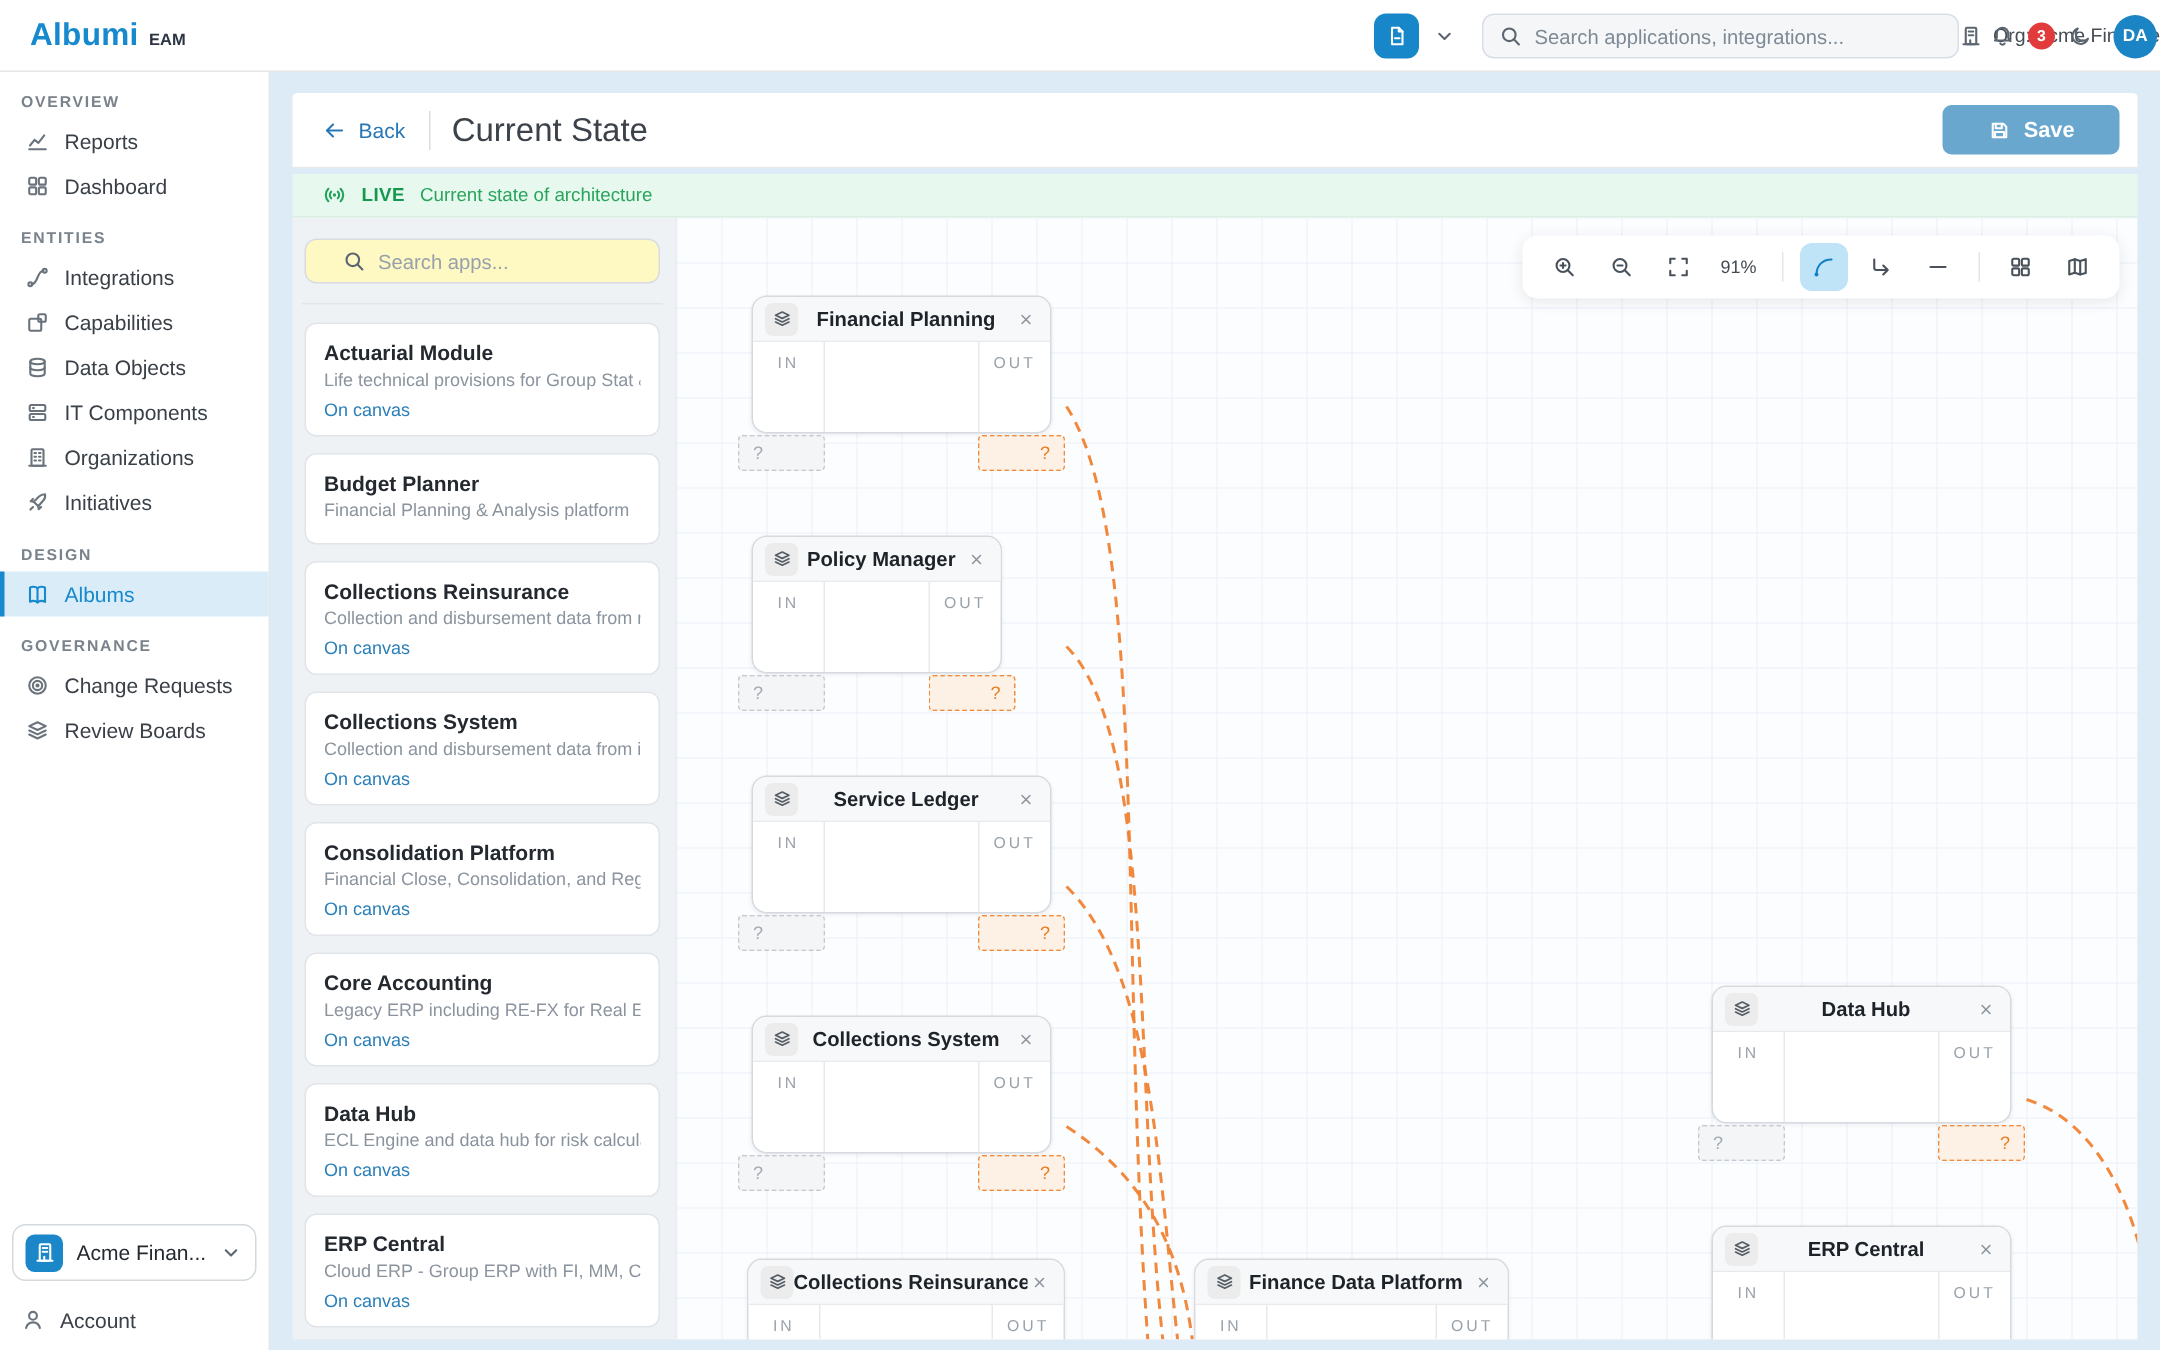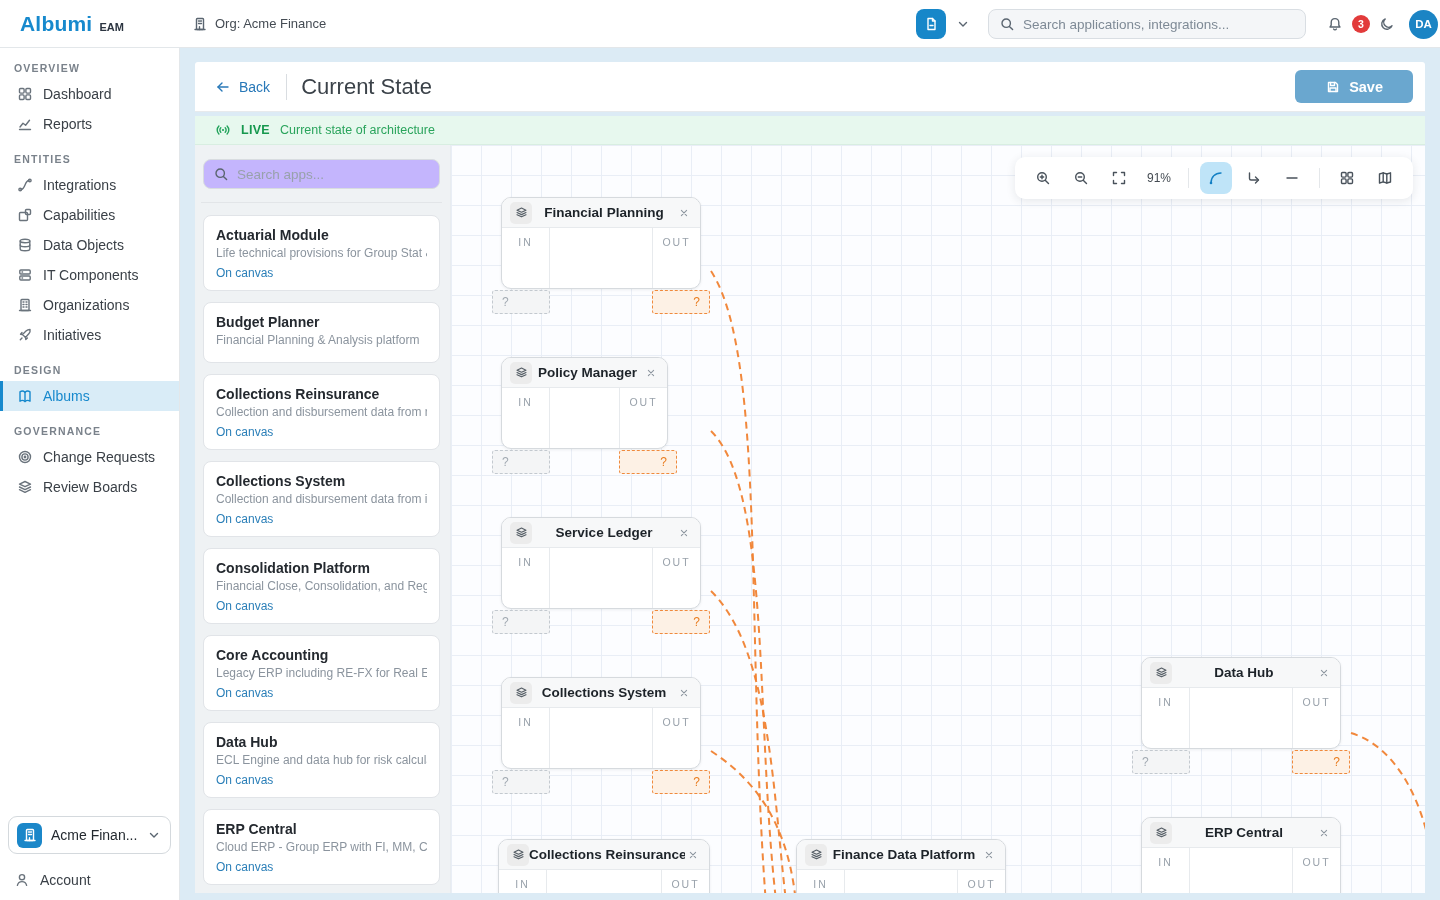--- a/index.html
+++ b/index.html
@@ -1,19 +1,19 @@
 <!DOCTYPE html>
 <html><head>
 <meta charset="utf-8">
 <style>
   * { margin:0; padding:0; box-sizing:border-box; }
   html,body { width:1440px; height:900px; overflow:hidden; font-family:"Liberation Sans","DejaVu Sans",sans-serif; background:#fff; }
 
   
-  .topbar { position:fixed; left:0; top:0; right:0; height:48px; background:#fff; border-bottom:1px solid #e3e7ea; display:flex; align-items:center; z-index:30; }
+  .topbar { position:fixed; left:0; top:0; right:0; height:48px; background:#fff; border-bottom:1px solid #e3e7ea; display:flex; align-items:center; z-index:30;justify-content:space-between; }
   .brand { width:180px; display:flex; align-items:baseline; padding-left:20px; }
   .brand-name { font-size:21px; font-weight:800; color:#1789cd; letter-spacing:.2px; }
   .brand-suffix { font-size:11px; font-weight:700; color:#2b3440; margin-left:7px; }
   .org-label { display:flex; align-items:center; gap:7px; font-size:13px; color:#454c54; margin-left:12px; }
   .topbar-right { position:absolute; right:2px; top:0; height:48px; display:flex; align-items:center; gap:9px; }
   .app-switch { width:30px; height:30px; border-radius:8px; background:#1787c9; display:flex; align-items:center; justify-content:center; cursor:pointer; }
   .chev { color:#5a6570; display:flex; }
   .search-box { width:318px; height:30px; border:1px solid #d9dee3; background:#f4f6f8; border-radius:8px; display:flex; align-items:center; padding:0 10px; gap:8px; margin:0 12px 0 8px; }
   .search-box input { border:none; outline:none; background:transparent; font-size:13.5px; color:#3a4148; width:100%; font-family:inherit; }
   .search-box input::placeholder { color:#7e8a96; }
@@ -43,21 +43,21 @@
   .save-btn { margin-left:auto; height:33px; background:#6aa7cf; border:none; border-radius:6px; color:#fff; font-size:14.5px; font-weight:600; display:flex; align-items:center; gap:8px; padding:0 30px; cursor:pointer; font-family:inherit; }
   .live-banner { margin:4px 15px 0; height:29px; background:#e7f8ee; border-bottom:1px solid #d8eee1; display:flex; align-items:center; gap:10px; padding:0 20px; }
   .live-banner .lb-icon { color:#21a35a; display:flex; }
   .live-badge { font-size:12.5px; font-weight:700; color:#16984e; letter-spacing:.3px; }
   .live-text { font-size:12.5px; color:#2aa45c; }
 
   .workspace { margin:0 15px; height:748px; display:flex; background:#eff2f4; overflow:hidden; }
 
   
   .apps-panel { width:255px; flex:none; padding:14px 10px 0 8px; overflow:hidden; }
-  .apps-search { height:30px; border:1px solid #d8dce0; background:#c4b5fd; border-radius:8px; display:flex; align-items:center; gap:8px; padding:0 9px; }
+  .apps-search { height:30px; border:1px solid #d8dce0; background:#fef9c3; border-radius:8px; display:flex; align-items:center; gap:8px; padding:0 24px; }
   .apps-search input { border:none; outline:none; font-size:13.5px; color:#3a4148; width:100%; background:transparent; font-family:inherit; }
   .apps-search input::placeholder { color:#98a1ab; }
   .apps-sep { height:1px; background:#e2e5e8; margin:13px -2px 12px; }
   .app-card { background:#fff; border:1px solid #e1e4e8; border-radius:8px; padding:10px 12px 9px; margin-bottom:11px; cursor:pointer; }
   .app-card .ac-title { font-size:14px; font-weight:600; color:#24292f; line-height:18px; margin-bottom:2px; }
   .app-card .ac-desc { font-size:12px; color:#8b949e; line-height:15px; margin-bottom:5px; white-space:nowrap; overflow:hidden; }
   .app-card .ac-badge { font-size:12px; color:#2b7fb8; line-height:15px; }
 
   
   .canvas { flex:1; position:relative; background:#fcfdff; border-left:1px solid #e8ecf0; overflow:hidden;
@@ -145,36 +145,36 @@
     <div class="avatar">DA</div>
   </div>
 </header>
 
 <nav class="sidebar">
   <div>
       <div class="side-section-label">OVERVIEW</div>
       <div class="side-item">
         <span class="si-icon">
           <svg width="16" height="16" viewBox="0 0 16 16" fill="none" stroke="currentColor" stroke-width="1.4" stroke-linecap="round" stroke-linejoin="round">
+            <path d="M2.5 13.5h11"></path>
+            <path d="M3 11l3-3.8 2.6 2 3.9-5"></path>
+          </svg>
+        </span>
+        <span>Reports</span>
+      </div>
+      <div class="side-item">
+        <span class="si-icon">
+          <svg width="16" height="16" viewBox="0 0 16 16" fill="none" stroke="currentColor" stroke-width="1.4" stroke-linecap="round" stroke-linejoin="round">
             <rect x="2.5" y="2.5" width="4.6" height="4.6" rx="1"></rect>
             <rect x="8.9" y="2.5" width="4.6" height="4.6" rx="1"></rect>
             <rect x="2.5" y="8.9" width="4.6" height="4.6" rx="1"></rect>
             <rect x="8.9" y="8.9" width="4.6" height="4.6" rx="1"></rect>
           </svg>
         </span>
         <span>Dashboard</span>
-      </div>
-      <div class="side-item">
-        <span class="si-icon">
-          <svg width="16" height="16" viewBox="0 0 16 16" fill="none" stroke="currentColor" stroke-width="1.4" stroke-linecap="round" stroke-linejoin="round">
-            <path d="M2.5 13.5h11"></path>
-            <path d="M3 11l3-3.8 2.6 2 3.9-5"></path>
-          </svg>
-        </span>
-        <span>Reports</span>
       </div>
       <div class="side-section-label">ENTITIES</div>
       <div class="side-item">
         <span class="si-icon">
           <svg width="16" height="16" viewBox="0 0 16 16" fill="none" stroke="currentColor" stroke-width="1.4" stroke-linecap="round" stroke-linejoin="round">
             <path d="M4 12.5c4.5 0 3.5-9 8-9"></path>
             <circle cx="3.2" cy="12.5" r="1.3"></circle>
             <circle cx="12.8" cy="3.5" r="1.3"></circle>
           </svg>
         </span>

